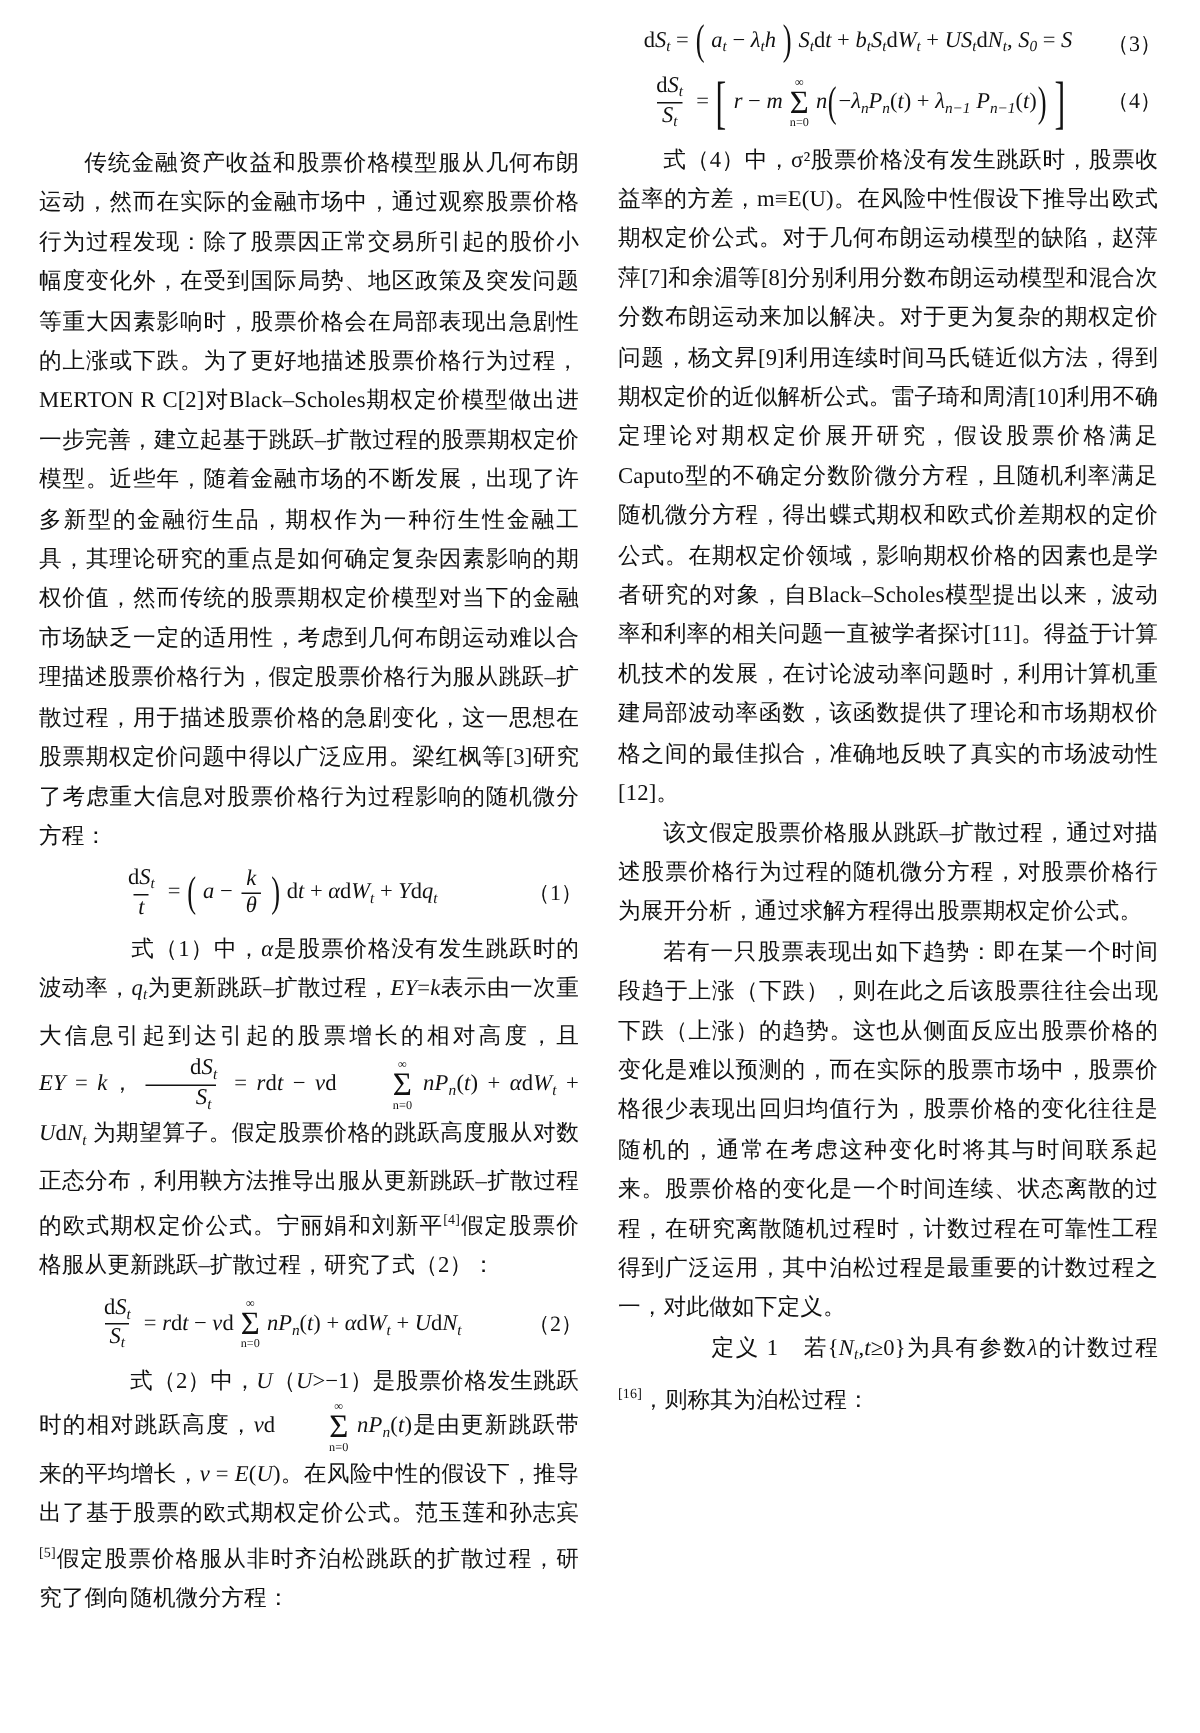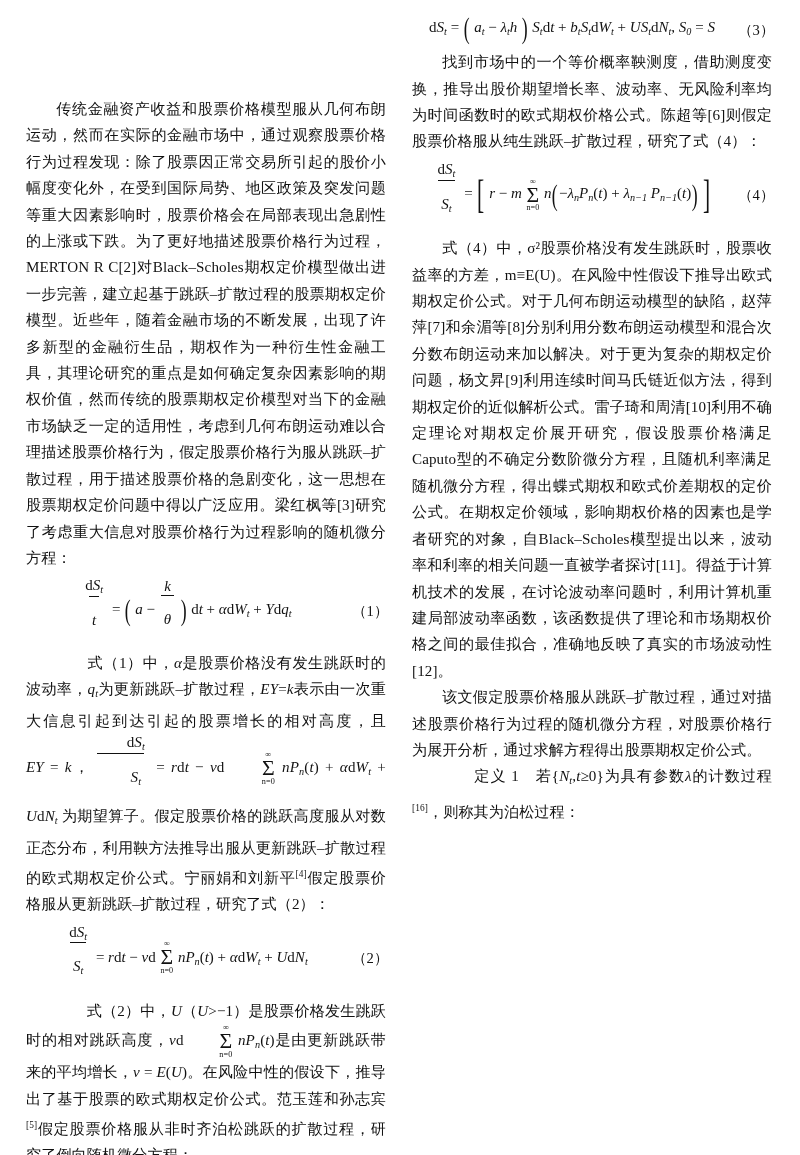--- a/index.html
+++ b/index.html
@@ -79,21 +79,21 @@
   .mup { font-style: normal; }
   .frac {
     display: inline-flex;
     flex-direction: column;
     align-items: center;
     vertical-align: middle;
     margin: 0 2px;
     line-height: 1.12;
   }
   .frac > .num { padding: 0 3px; }
-  .frac > .den { padding: 15px 3px; border-top: 1px solid #111; }
+  .frac > .den { padding: 0 3px; border-top: 1px solid #111; }
   .sub { font-size: 0.68em; vertical-align: -0.32em; font-style: italic; }
   .bigparen {
     display: inline-block;
     font-size: 1.9em;
     line-height: 0.6;
     vertical-align: middle;
     font-weight: 300;
     transform: scaleX(0.62);
     margin: 0 -1px;
   }
@@ -211,21 +211,20 @@
           <span class="mup">d</span><span class="mi">S</span><span class="sub">t</span> =
           <span class="bigparen">(</span>
           <span class="mi">a</span><span class="sub">t</span> − <span class="mi">λ</span><span class="sub">t</span><span class="mi">h</span>
           <span class="bigparen">)</span>
           <span class="mi">S</span><span class="sub">t</span><span class="mup">d</span><span class="mi">t</span> + <span class="mi">b</span><span class="sub">t</span><span class="mi">S</span><span class="sub">t</span><span class="mup">d</span><span class="mi">W</span><span class="sub">t</span> + <span class="mi">US</span><span class="sub">t</span><span class="mup">d</span><span class="mi">N</span><span class="sub">t</span>, <span class="mi">S</span><span class="sub">0</span> = <span class="mi">S</span>
         </span>
       </div>
       <div class="eqnum">（3）</div>
     </div>
 
-    <p class="para">找到市场中的一个等价概率鞅测度，借助测度变换，推导出股价期望增长率、波动率、无风险利率均为时间函数时的欧式期权价格公式。陈超等[6]则假定股票价格服从纯生跳跃–扩散过程，研究了式（4）：</p>
 
     <div class="eqrow">
       <div class="eqbody">
         <div class="eq-stack">
           <div>
             <span class="inlinemath">
               <span class="frac">
                   <span class="num"><span class="mup">d</span><span class="mi">S</span><span class="sub">t</span></span>
                   <span class="den"><span class="mi">S</span><span class="sub">t</span></span>
                 </span>
@@ -244,20 +243,21 @@
         </div>
       </div>
       <div class="eqnum">（4）</div>
     </div>
 
     <p class="para">式（4）中，σ²股票价格没有发生跳跃时，股票收益率的方差，m≡E(U)。在风险中性假设下推导出欧式期权定价公式。对于几何布朗运动模型的缺陷，赵萍萍[7]和余湄等[8]分别利用分数布朗运动模型和混合次分数布朗运动来加以解决。对于更为复杂的期权定价问题，杨文昇[9]利用连续时间马氏链近似方法，得到期权定价的近似解析公式。雷子琦和周清[10]利用不确定理论对期权定价展开研究，假设股票价格满足Caputo型的不确定分数阶微分方程，且随机利率满足随机微分方程，得出蝶式期权和欧式价差期权的定价公式。在期权定价领域，影响期权价格的因素也是学者研究的对象，自Black–Scholes模型提出以来，波动率和利率的相关问题一直被学者探讨[11]。得益于计算机技术的发展，在讨论波动率问题时，利用计算机重建局部波动率函数，该函数提供了理论和市场期权价格之间的最佳拟合，准确地反映了真实的市场波动性[12]。</p>
 
     <p class="para">该文假定股票价格服从跳跃–扩散过程，通过对描述股票价格行为过程的随机微分方程，对股票价格行为展开分析，通过求解方程得出股票期权定价公式。</p>
 
 
+    <p class="para">若有一只股票表现出如下趋势：即在某一个时间段趋于上涨（下跌），则在此之后该股票往往会出现下跌（上涨）的趋势。这也从侧面反应出股票价格的变化是难以预测的，而在实际的股票市场中，股票价格很少表现出回归均值行为，股票价格的变化往往是随机的，通常在考虑这种变化时将其与时间联系起来。股票价格的变化是一个时间连续、状态离散的过程，在研究离散随机过程时，计数过程在可靠性工程得到广泛运用，其中泊松过程是最重要的计数过程之一，对此做如下定义。</p>
 
     <p class="para">
       　　定义 1　若{<span class="mi">N</span><span class="sub">t</span>,<span class="mi">t</span>≥0}为具有参数<span class="mi">λ</span>的计数过程<sup class="ref">[16]</sup>，则称其为泊松过程：
     </p>
 
   </div>
 
 </div>
 
 </body></html>

